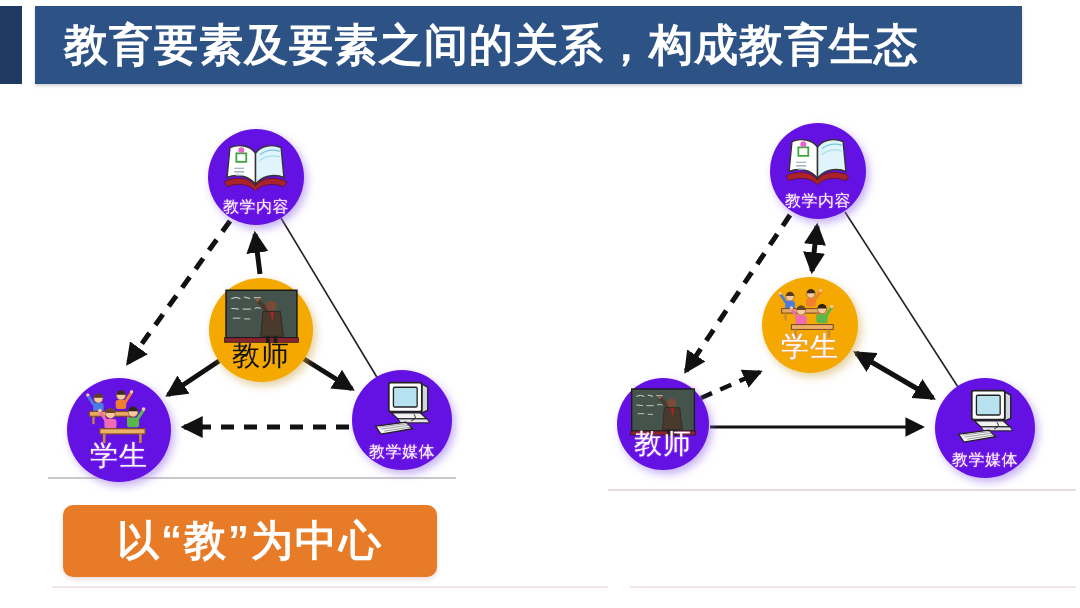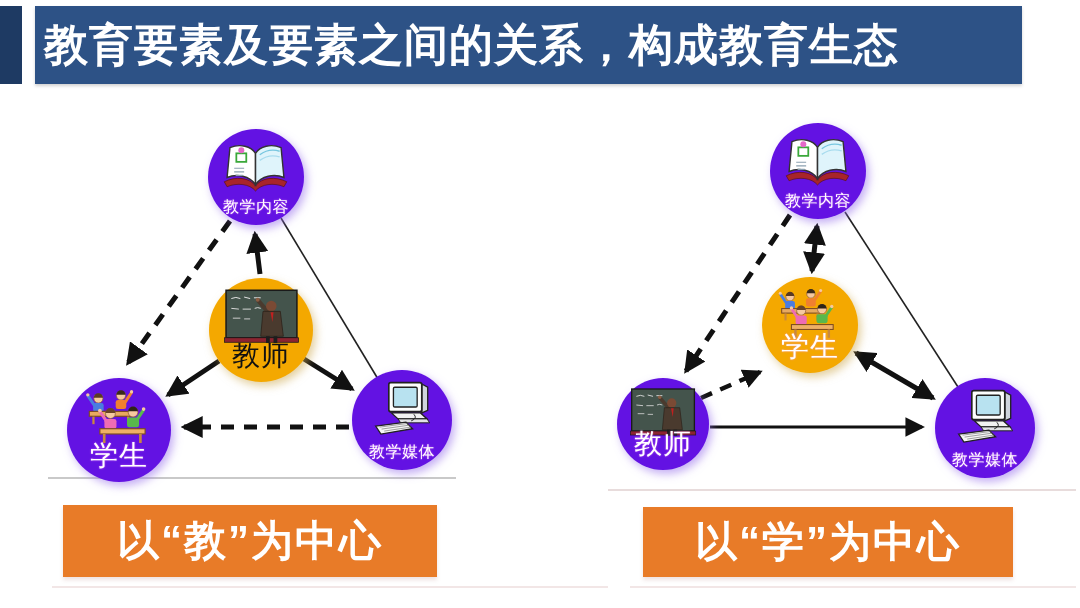--- a/index.html
+++ b/index.html
@@ -8,21 +8,21 @@
     font-family:"Liberation Sans","DejaVu Sans",sans-serif;
   }
   
   .title-accent{position:absolute;left:0;top:6px;width:22px;height:78px;background:#1E3A63;}
   .title-bar{
     position:absolute;left:35px;top:6px;width:987px;height:78px;background:#2D5286;
     display:flex;align-items:center;box-shadow:0 2px 3px rgba(0,0,0,.18);
   }
   .title-bar .title-text{
     color:#ffffff;font-size:44px;font-weight:bold;letter-spacing:1px;
-    padding-left:9px;white-space:nowrap;
+    padding-left:29px;white-space:nowrap;
   }
   
   svg.arrows{position:absolute;left:0;top:0;z-index:1;}
   
   .node{
     position:absolute;border-radius:50%;z-index:2;
     display:flex;flex-direction:column;align-items:center;
   }
   .node.purple{background:#6312E3;box-shadow:3px 4px 9px rgba(150,110,235,.55);}
   .node.yellow{background:#F4A800;box-shadow:3px 4px 9px rgba(205,170,80,.55);}
@@ -195,20 +195,17 @@
       </svg>
     <span class="label label-lg">教师</span>
   </div>
   <div class="node purple" style="left:935px;top:378px;width:100px;height:100px;">
     <svg class="icon">
         <use href="#icon-computer"></use>
       </svg>
     <span class="label label-sm">教学媒体</span>
   </div>
 
-  <div class="caption" style="left:63px;top:505px;width:374px;height:72px;">
+  <div class="caption" style="left:63px;top:505px;width:374px;height:72px;border-radius:10px;">
     <span class="caption-text">以“教”为中心</span>
   </div>
-  <div class="caption" style="left:643px;top:507px;width:370px;height:70px;">
-    <span class="caption-text">以“学”为中心</span>
-  </div>
 
 </div>
 
 </body></html>

